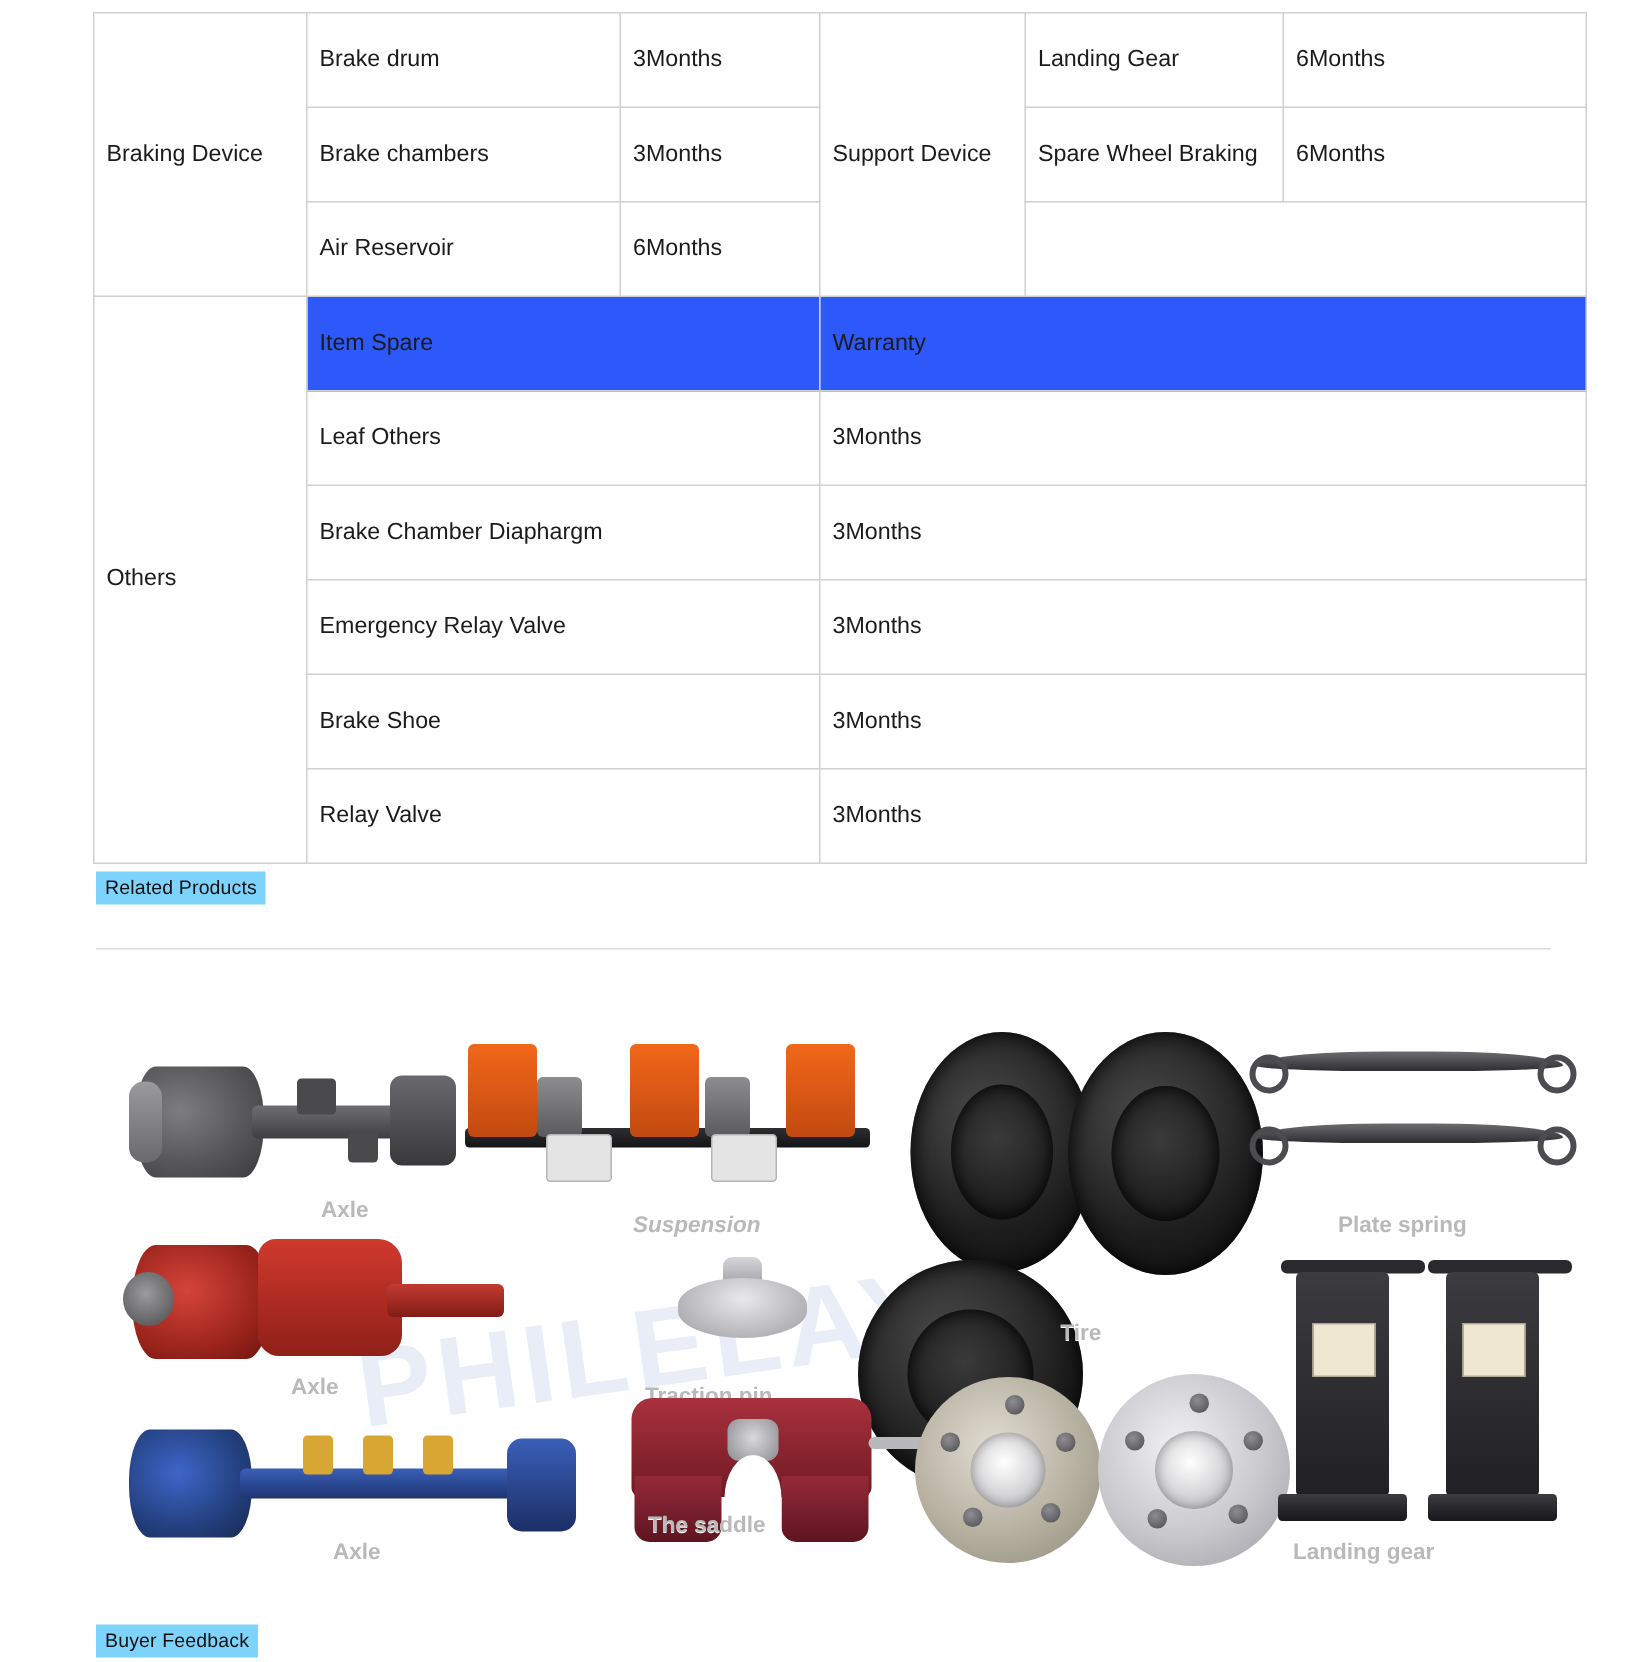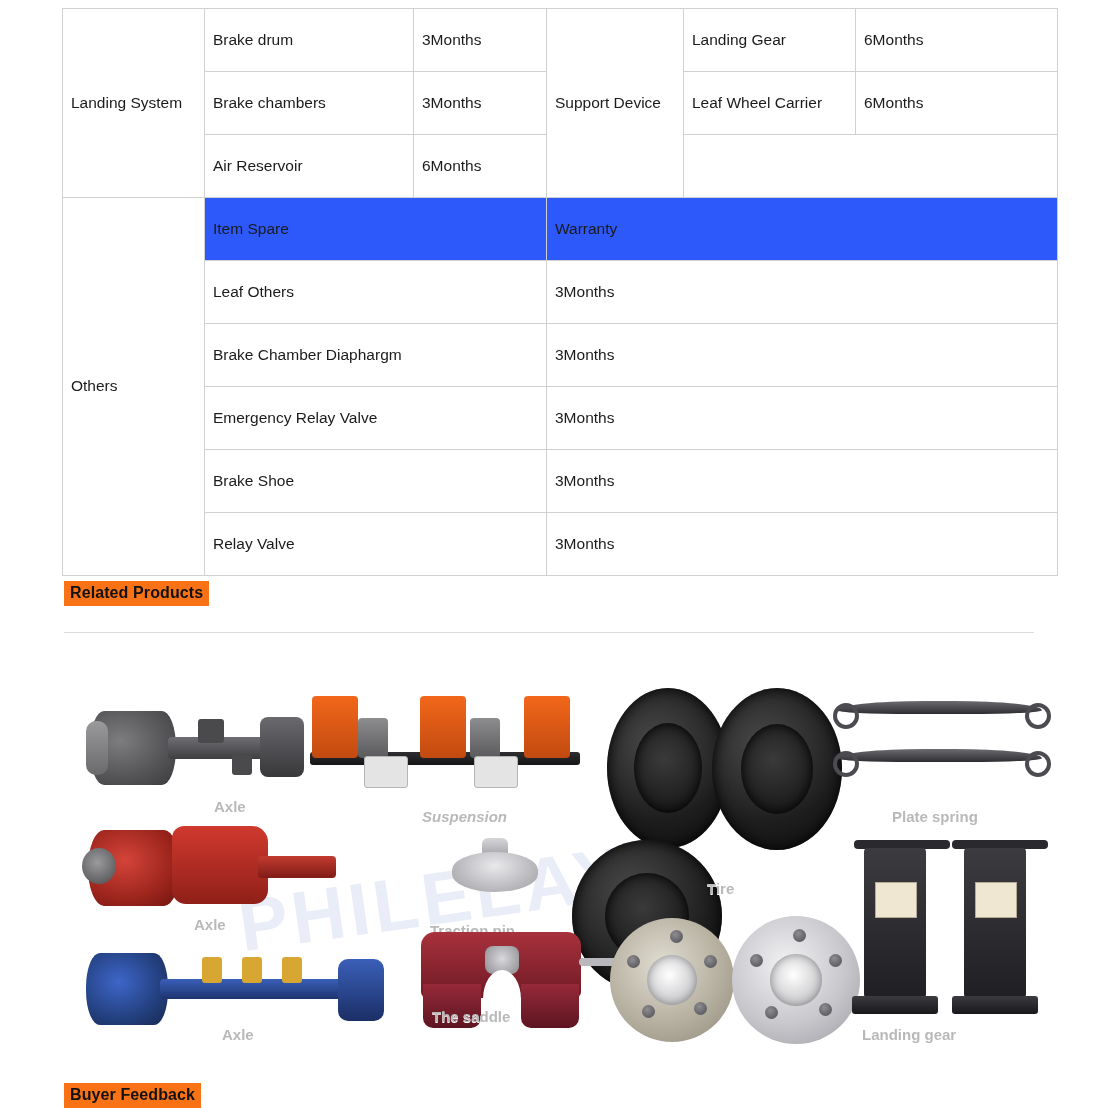--- a/index.html
+++ b/index.html
@@ -54,24 +54,24 @@
   col.c1 { width: 142px; }
   col.c2 { width: 209px; }
   col.c3 { width: 133px; }
   col.c4 { width: 137px; }
   col.c5 { width: 172px; }
   col.c6 { width: 202px; }
 
   
   .sec-label {
     position: absolute;
-    background: #f97316;
+    background: #7dd3fc;
     color: #111111;
-    font-size: 16px;
-    font-weight: bold;
+    font-size: 13px;
+    font-weight: normal;
     padding: 3px 6px 4px 6px;
     letter-spacing: 0.1px;
   }
   #related-label { left: 64px; top: 581px; }
   #feedback-label { left: 64px; top: 1083px; }
 
   .divider {
     position: absolute;
     left: 64px;
     top: 632px;
@@ -339,31 +339,31 @@
     <colgroup>
       <col class="c1">
         <col class="c2">
         <col class="c3">
         <col class="c4">
         <col class="c5">
         <col class="c6">
     </colgroup>
     <tbody>
       <tr>
-        <td class="cat row-h" rowspan="3">Landing System</td>
+        <td class="cat row-h" rowspan="3">Braking Device</td>
         <td class="row-h">Brake drum</td>
         <td class="row-h">3Months</td>
         <td class="cat row-h" rowspan="3">Support Device</td>
         <td class="row-h">Landing Gear</td>
         <td class="row-h">6Months</td>
       </tr>
       <tr>
         <td class="row-h">Brake chambers</td>
         <td class="row-h">3Months</td>
-        <td class="row-h">Leaf Wheel Carrier</td>
+        <td class="row-h">Spare Wheel Braking</td>
         <td class="row-h">6Months</td>
       </tr>
       <tr>
         <td class="row-h">Air Reservoir</td>
         <td class="row-h">6Months</td>
         <td class="row-h" colspan="2"></td>
       </tr>
 
       <tr>
         <td class="cat row-h" rowspan="6">Others</td>

